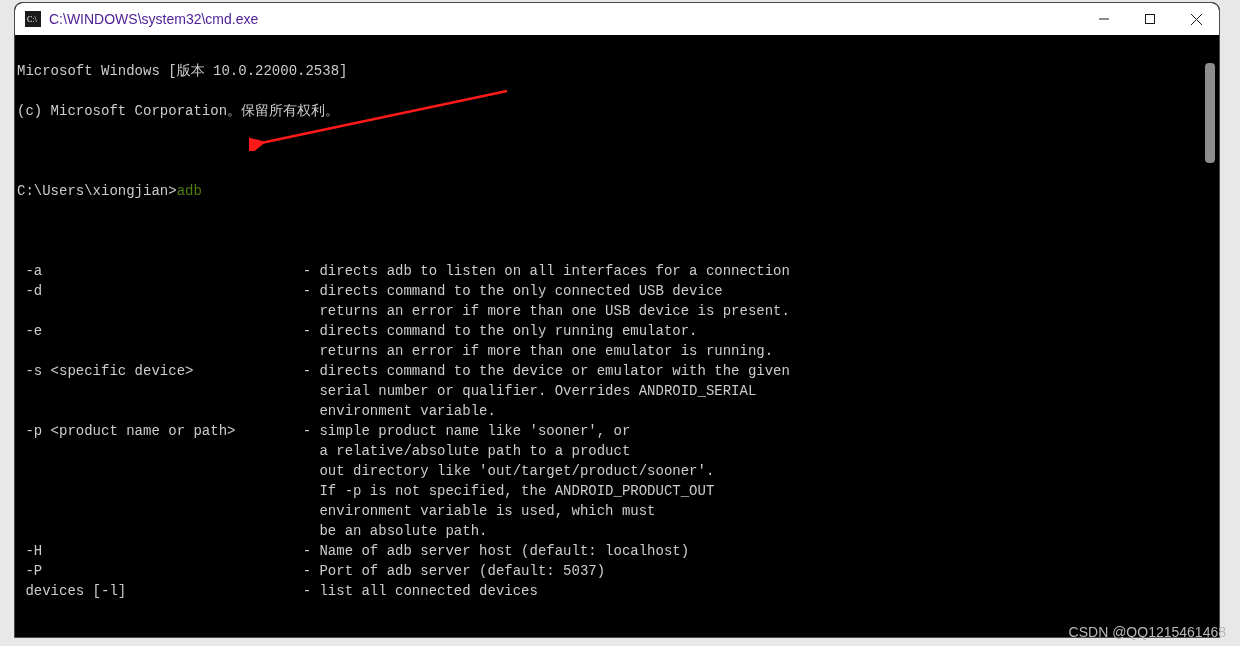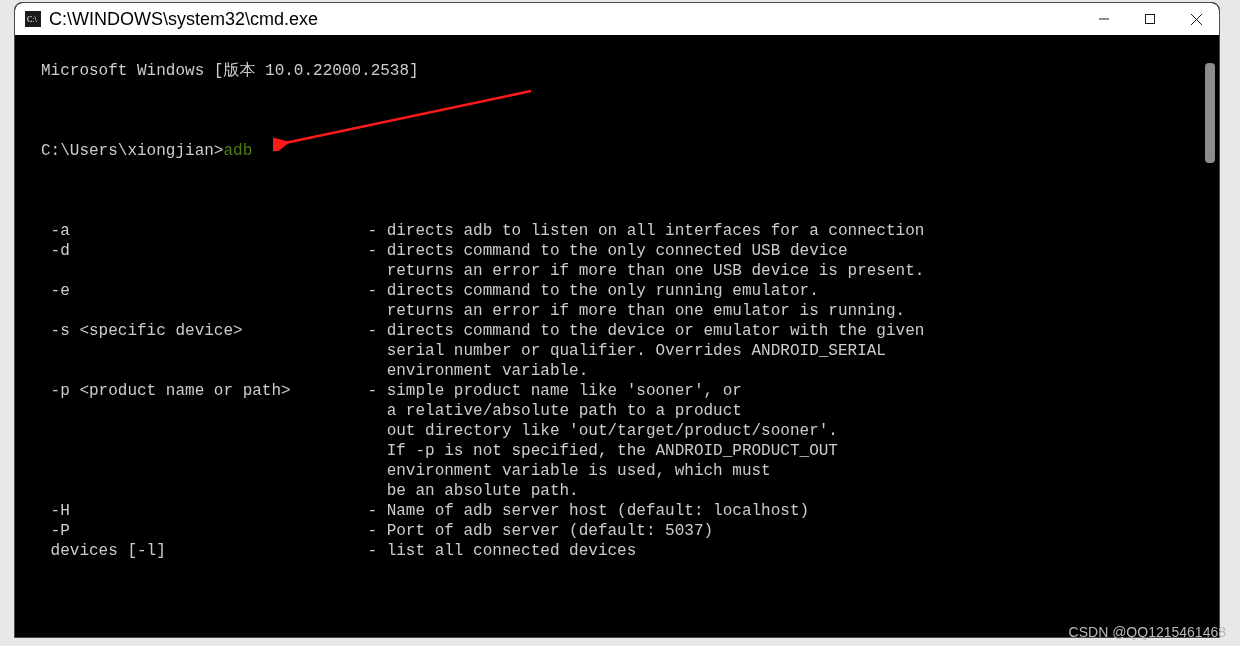--- a/index.html
+++ b/index.html
@@ -19,42 +19,41 @@
     align-items:center;
     border-radius:8px 8px 0 0;
   }
   .tb-icon{
     width:16px;height:16px;
     margin:0 8px 0 10px;
     display:flex;align-items:center;justify-content:center;
   }
   .tb-icon svg{width:16px;height:16px;}
   .tb-title{
-    color:#000000;
-    font-size:18px;
+    color:#4c1d95;
+    font-size:14px;
     flex:0 0 auto;
   }
   .tb-spacer{flex:1;}
   .winbtn{
     width:46px;height:32px;
     display:flex;align-items:center;justify-content:center;
     color:#1a1a1a;
   }
   .winbtn svg{width:10px;height:10px;}
   .winbtn.close svg{width:11px;height:11px;}
   .terminal{
     position:relative;
     font-family:"NSimSun","SimSun","Consolas","Courier New",monospace;
-    font-size:16px;
+    font-size:14px;
     line-height:20px;
     color:#cccccc;
     white-space:pre;
     padding:6px 0 0 2px;
     height:596px;
-    margin-left:24px;
   }
   .line{display:block;}
   .cmd-input{color:#4d7c0f;}
   .scrollbar{
     position:absolute;
     right:2px;top:8px;
     width:12px;height:calc(100% - 16px);
   }
   .sb-thumb{
     position:absolute;
@@ -103,20 +102,21 @@
     <div class="winbtn close">
       <svg viewBox="0 0 11 11">
           <line x1="0" y1="0" x2="11" y2="11" stroke="#1a1a1a" stroke-width="1"></line>
           <line x1="11" y1="0" x2="0" y2="11" stroke="#1a1a1a" stroke-width="1"></line>
         </svg>
     </div>
   </div>
 
   <div class="terminal">
 <span class="line">Microsoft Windows [版本 10.0.22000.2538]</span>
+<span class="line">(c) Microsoft Corporation。保留所有权利。</span>
 <span class="line"> </span>
 <span class="line"><span>C:\Users\xiongjian&gt;</span><span class="cmd-input">adb</span></span>
 <span class="line"> </span>
 <div id="flags-container"><span class="line"> -a                               - directs adb to listen on all interfaces for a connection</span><span class="line"> -d                               - directs command to the only connected USB device</span><span class="line">                                    returns an error if more than one USB device is present.</span><span class="line"> -e                               - directs command to the only running emulator.</span><span class="line">                                    returns an error if more than one emulator is running.</span><span class="line"> -s &lt;specific device&gt;             - directs command to the device or emulator with the given</span><span class="line">                                    serial number or qualifier. Overrides ANDROID_SERIAL</span><span class="line">                                    environment variable.</span><span class="line"> -p &lt;product name or path&gt;        - simple product name like 'sooner', or</span><span class="line">                                    a relative/absolute path to a product</span><span class="line">                                    out directory like 'out/target/product/sooner'.</span><span class="line">                                    If -p is not specified, the ANDROID_PRODUCT_OUT</span><span class="line">                                    environment variable is used, which must</span><span class="line">                                    be an absolute path.</span><span class="line"> -H                               - Name of adb server host (default: localhost)</span><span class="line"> -P                               - Port of adb server (default: 5037)</span><span class="line"> devices [-l]                     - list all connected devices</span></div>
 
     <div class="scrollbar">
       <div class="sb-thumb"></div>
     </div>
 
     <svg class="arrow-annot" viewBox="0 0 260 62">

